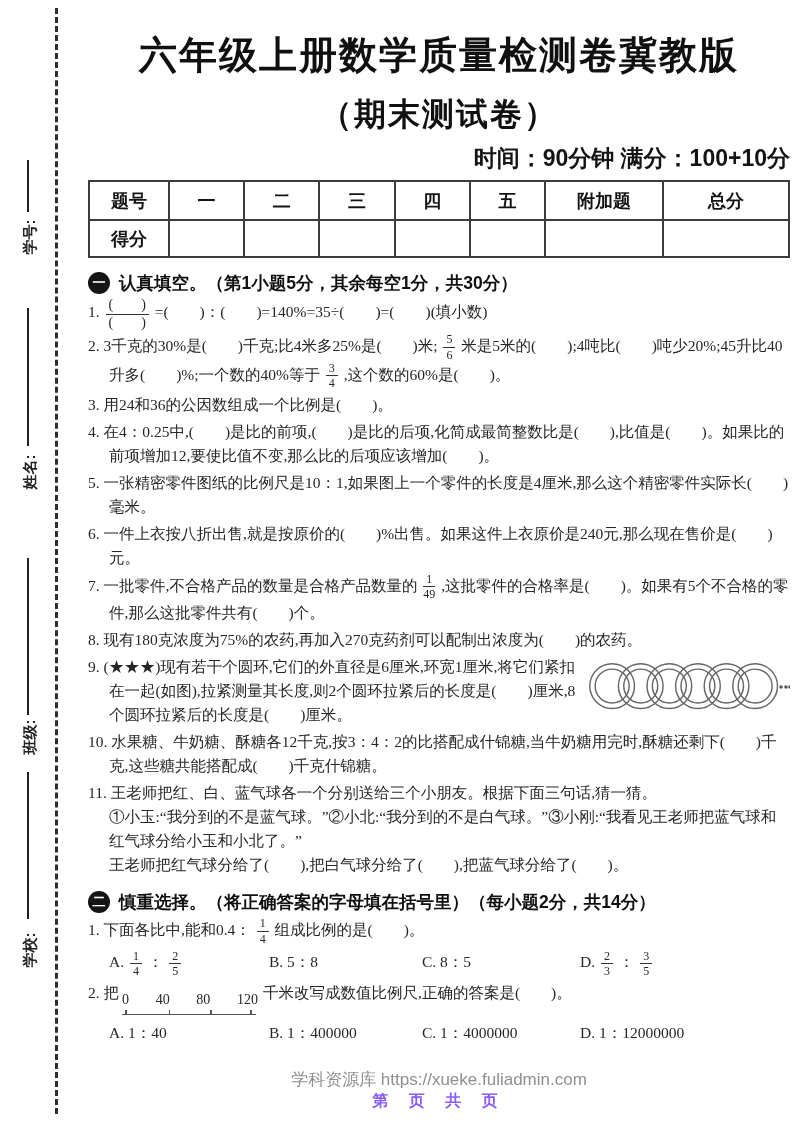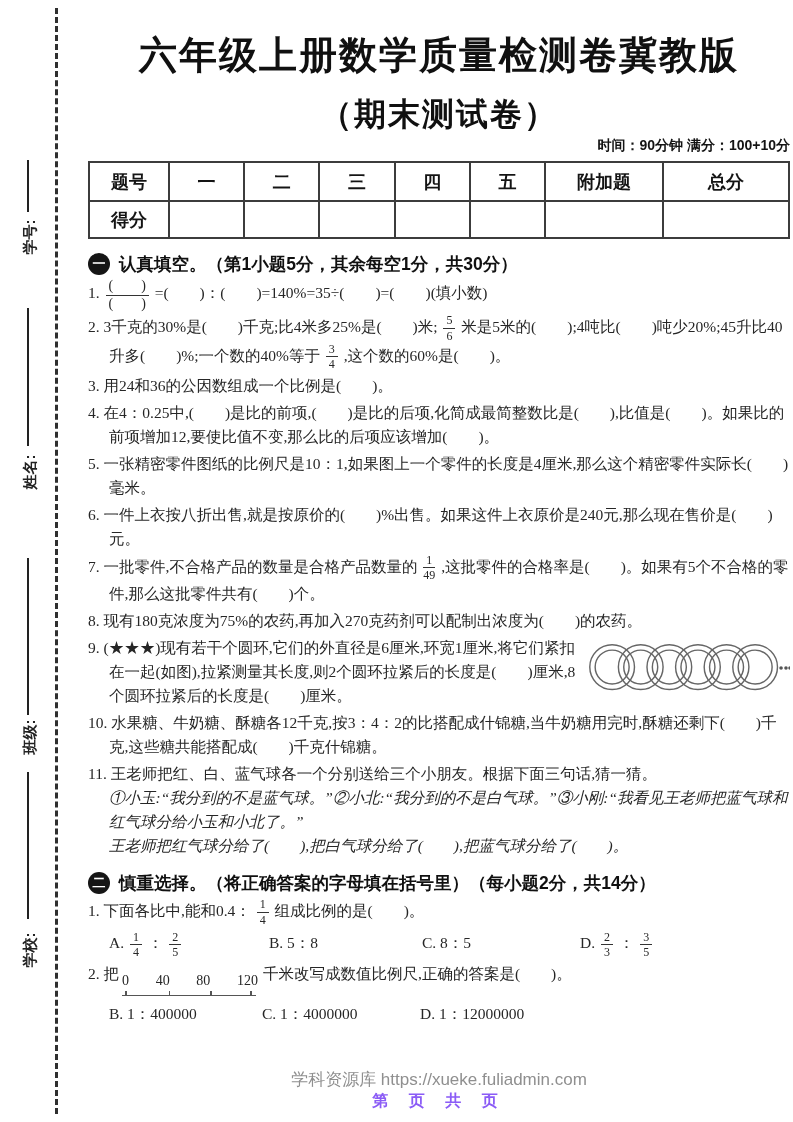--- a/index.html
+++ b/index.html
@@ -35,23 +35,23 @@
     margin-top:30px; text-align:center;
     font-family:"Liberation Sans", sans-serif; font-weight:bold;
     font-size:38px; letter-spacing:2px; color:#101010;
   }
   .paper-subtitle {
     margin-top:12px; text-align:center;
     font-family:"Liberation Sans", sans-serif; font-weight:bold;
     font-size:32px; letter-spacing:2px; color:#101010;
   }
   .meta {
-    margin-top:0; text-align:right;
-    font-family:"Liberation Sans", sans-serif; font-weight:bold;
-    font-size:14px; color:#141414;
+    margin-top:6px; text-align:right;
+    font-family:"Liberation Sans", sans-serif; font-weight:bold;
+    font-size:23px; color:#141414;
   }
   
   table.score { width:100%; border-collapse:collapse; margin-top:6px;
     font-family:"Liberation Sans", sans-serif; font-weight:bold; font-size:18px; color:#141414; }
   table.score td { border:2px solid #3c3c3c; text-align:center; }
   table.score tr.r1 td { height:39px; }
   table.score tr.r2 td { height:37px; }
   td.c-label { width:80px; }
   td.c-extra { width:118px; }
   td.c-total { width:126px;border-radius:7px; }
@@ -64,21 +64,21 @@
   }
   .sec-icon {
     flex:0 0 auto; width:22px; height:22px; border-radius:50%;
     background:#151515; color:#ffffff; display:inline-flex;
     align-items:center; justify-content:center; font-size:13px; font-weight:bold;
   }
 
   
   .q { font-size:15.5px; line-height:24px; margin-top:3px;
        padding-left:21px; text-indent:-21px; }
-  .q-ind { font-size:15.5px; line-height:24px; padding-left:21px;font-style:italic; }
+  .q-ind { font-size:15.5px; line-height:24px; padding-left:21px; }
   .frac { display:inline-block; text-align:center; vertical-align:-8px;
           line-height:1.05; font-size:12px; margin:0 2px; text-indent:0; }
   .frac .fn { display:block; border-bottom:1px solid #333; padding:0 3px 1px; }
   .frac .fd { display:block; padding-top:1px; }
   .bigfrac { font-size:14px; vertical-align:-10px; }
 
   
   .rings { float:right; width:202px; height:60px; margin:2px 0 2px 6px; }
 
   
@@ -269,20 +269,21 @@
   <div class="q">
     <span>2.</span>
     <span>把</span><span class="scalebar"><span class="sb-nums">
           <span>0</span>
           <span>40</span>
           <span>80</span>
           <span>120</span>
         </span><span class="sb-line"></span><span class="sb-tick t0"></span><span class="sb-tick t1"></span><span class="sb-tick t2"></span><span class="sb-tick t3"></span></span><span>千米改写成数值比例尺,正确的答案是(　　)。</span>
   </div>
   <div class="opts">
+    <span class="ow1">A. 1：40</span>
     <span class="ow2">B. 1：400000</span>
     <span class="ow3">C. 1：4000000</span>
     <span class="ow4">D. 1：12000000</span>
   </div>
 
 </div>
 
 <div class="footer-link">学科资源库 https://xueke.fuliadmin.com</div>
 <div class="footer-page">第 页 共 页</div>
 

